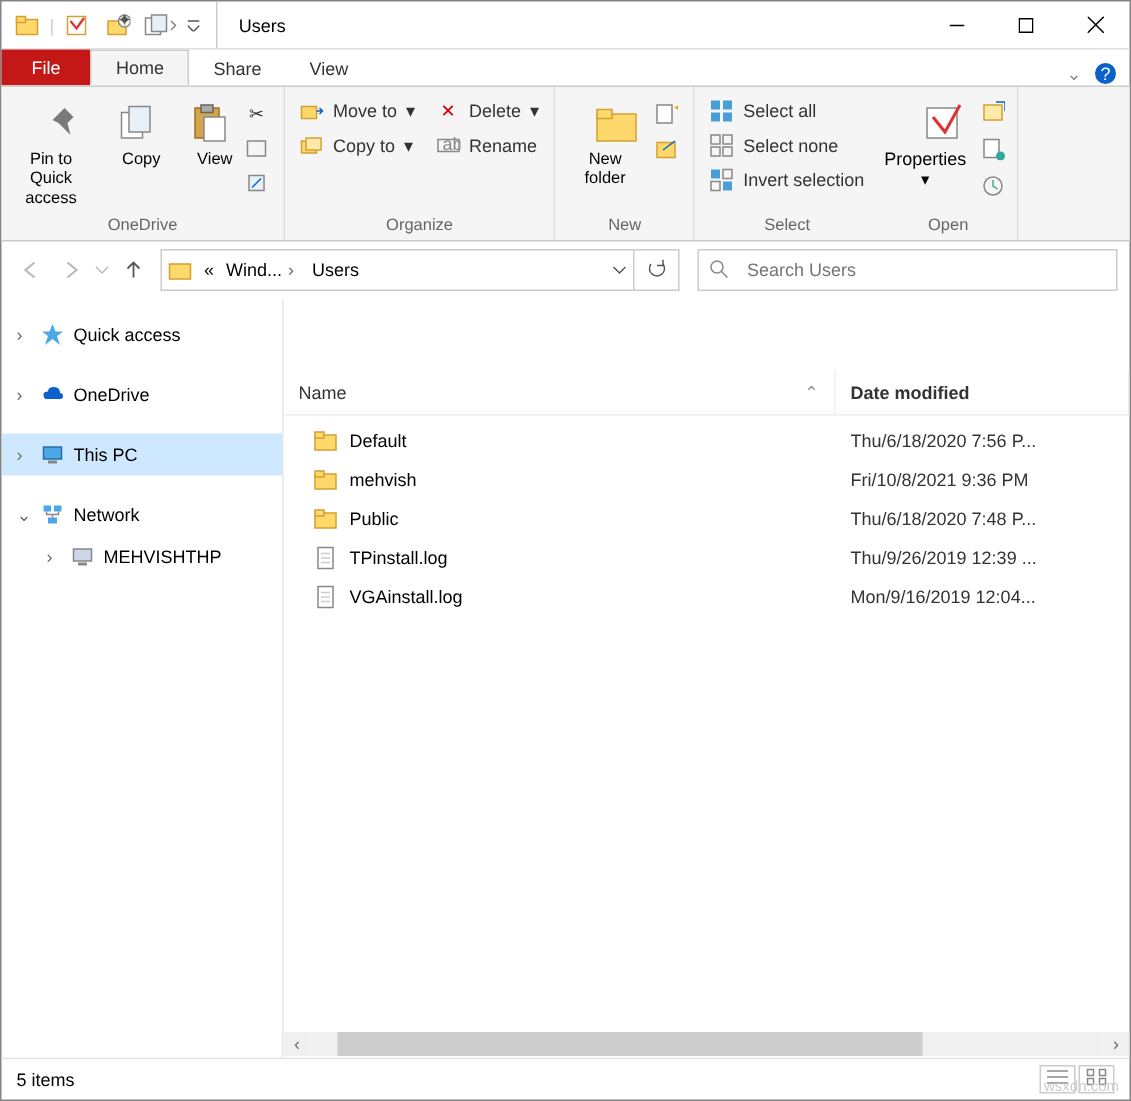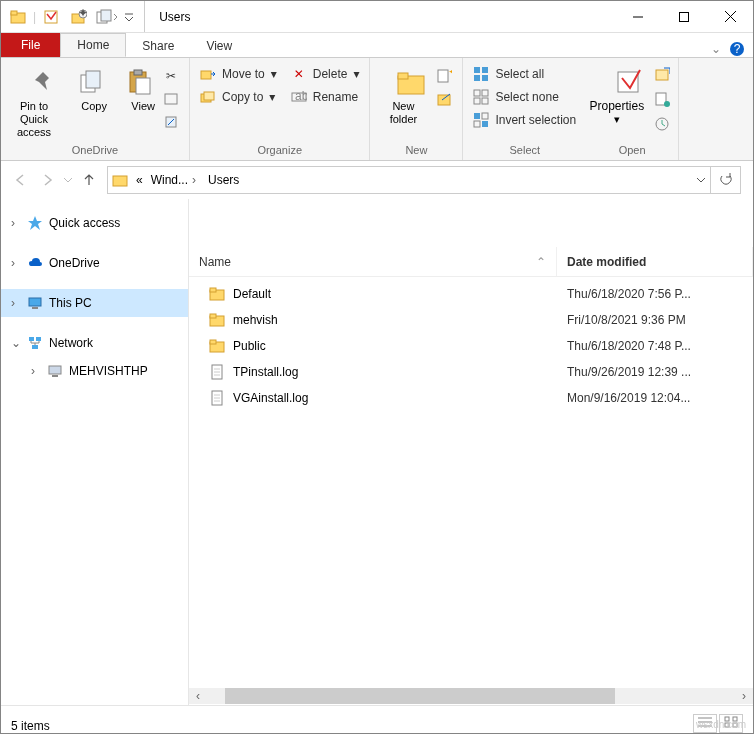--- a/index.html
+++ b/index.html
@@ -58,21 +58,21 @@
 .row { height:26px; display:flex; align-items:center; font-size:12px; }
 .row .cell-name { width:368px; display:flex; align-items:center; padding-left:20px; gap:8px; }
 .row .cell-date { flex:1; padding-left:10px; color:#333; }
 .file-ico { width:16px; height:16px; display:flex; align-items:center; justify-content:center; }
 
 .hscroll { height:18px; display:flex; align-items:center; }
 .hscroll .track { flex:1; height:16px; background:#f0f0f0; position:relative; }
 .hscroll .thumb { position:absolute; left:18px; width:390px; top:0; bottom:0; background:#ccc; }
 .hscroll .arrow { width:18px; height:16px; background:#f0f0f0; display:flex; align-items:center; justify-content:center; color:#666; }
 
-.status { height:28px; border-top:1px solid #e5e5e5; display:flex; align-items:flex-end; padding:0 10px; font-size:12px; }
+.status { height:28px; border-top:1px solid #e5e5e5; display:flex; align-items:center; padding:0 10px; font-size:12px; }
 .status .views { margin-left:auto; display:flex; gap:2px; }
 .watermark { position:absolute; bottom:4px; right:8px; font-size:10px; color:#ccc; }
 
 .disabled { color:#aaa; }
 </style>
 </head>
 <body>
 
 <div class="window">
   <div class="titlebar">
@@ -377,20 +377,27 @@
           <svg width="10" height="10">
             <path d="M1 3 L5 7 L9 3" stroke="#555" fill="none"></path>
           </svg>
         </div>
       <div class="refresh">
           <svg width="14" height="14">
             <path d="M11 3 A5 5 0 1 1 3 3" stroke="#555" fill="none"></path>
             <path d="M11 0 L11 4 L7 4" stroke="#555" fill="none"></path>
           </svg>
         </div>
+    </div>
+    <div class="search">
+      <span style="padding:0 6px;color:#888;"><svg width="14" height="14">
+            <circle cx="6" cy="6" r="4" fill="none" stroke="#888"></circle>
+            <line x1="9" y1="9" x2="13" y2="13" stroke="#888"></line>
+          </svg></span>
+      <input type="text" placeholder="Search Users" style="">
     </div>
   </div>
 
   <div class="content">
     <div class="nav">
       <div class="nav-item">
           <span class="chev">›</span>
           <svg width="16" height="16">
             <path d="M8 1 L10 6 L15 6 L11 9 L13 15 L8 11 L3 15 L5 9 L1 6 L6 6 Z" fill="#4aa8e8"></path>
           </svg>

